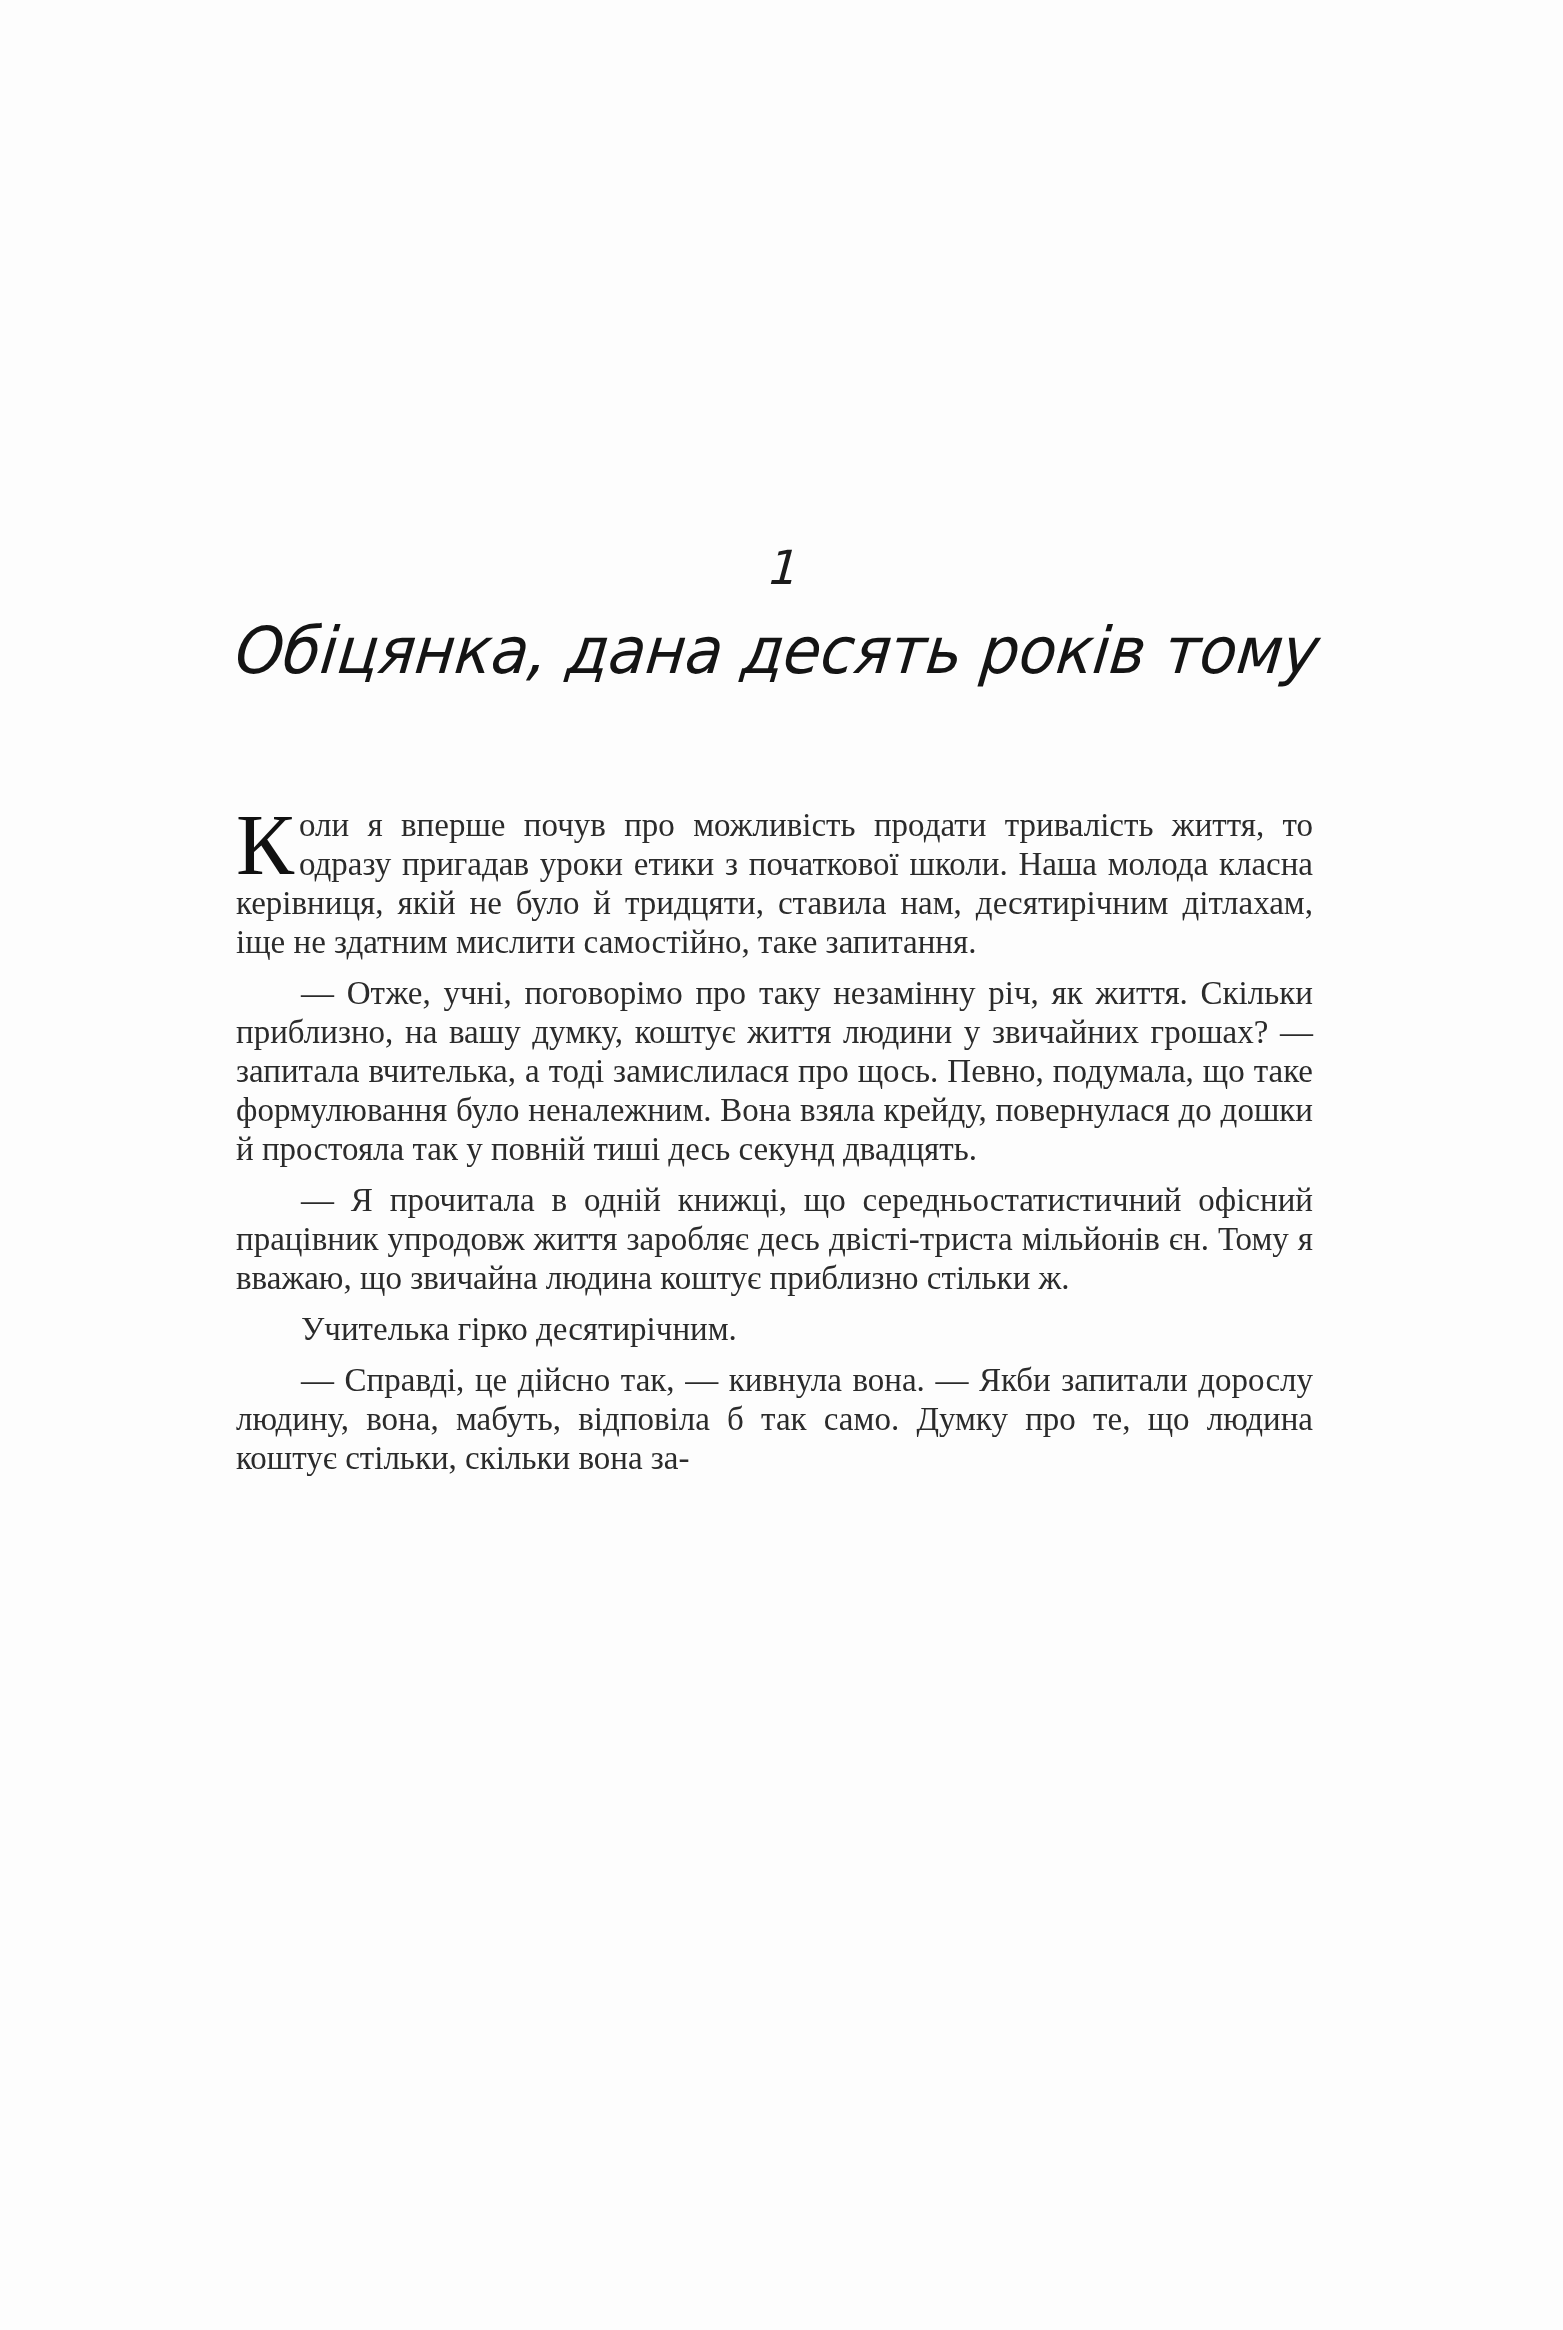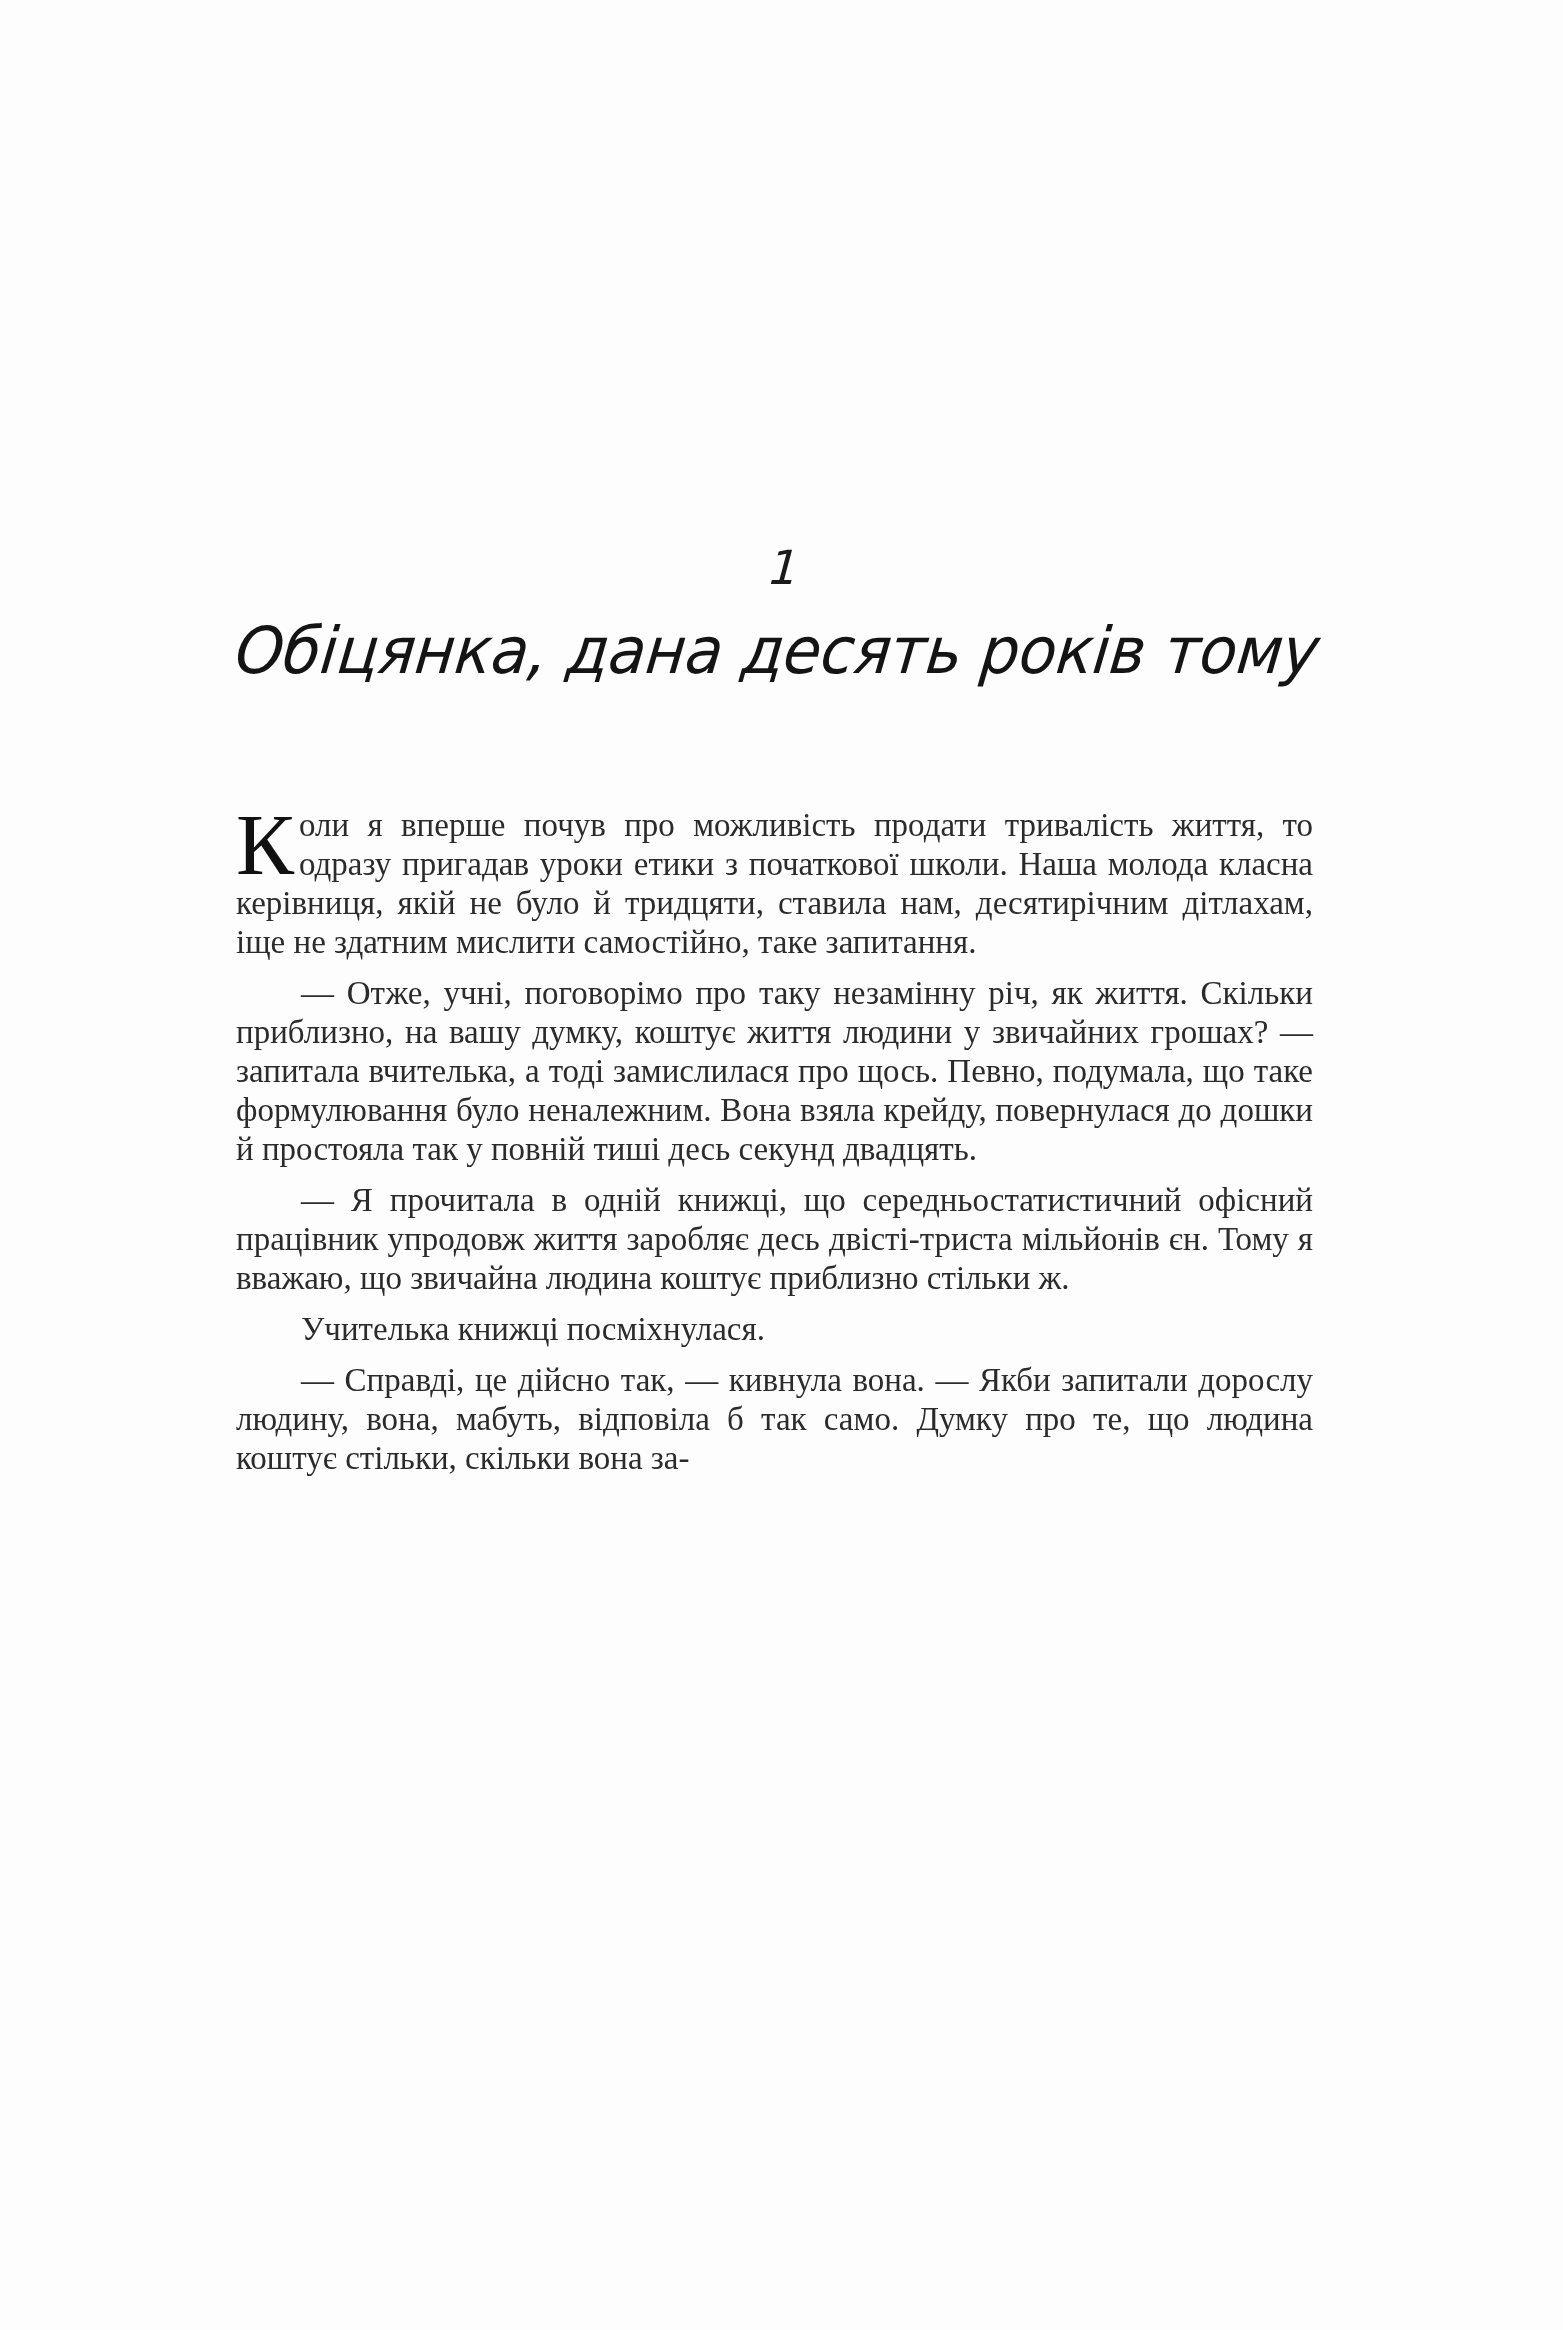--- a/index.html
+++ b/index.html
@@ -101,18 +101,18 @@
 
   <div class="chapter-head">
     <div class="chapter-number">1</div>
     <div class="chapter-title">Обіцянка, дана десять років тому</div>
   </div>
 
   <div class="body-text">
     <p class="first">Коли я вперше почув про можливість продати трива­лість життя, то одразу пригадав уроки етики з почат­кової школи. Наша молода класна керівниця, якій не було й тридцяти, ставила нам, десятирічним дітлахам, іще не здат­ним мислити самостійно, таке запитання.</p>
     <p>— Отже, учні, поговорімо про таку незамінну річ, як жит­тя. Скільки приблизно, на вашу думку, коштує життя людини у звичайних грошах? — запитала вчителька, а тоді замис­лилася про щось. Певно, подумала, що таке формулювання було неналежним. Вона взяла крейду, повернулася до дошки й простояла так у повній тиші десь секунд двадцять.</p>
     <p>— Я прочитала в одній книжці, що середньостатистичний офісний працівник упродовж життя заробляє десь двісті-три­ста мільйонів єн. Тому я вважаю, що звичайна людина коштує приблизно стільки ж.</p>
-    <p>Учителька книжці посміхнулася.</p>
+    <p>Учителька гірко десятирічним.</p>
     <p>— Справді, це дійсно так, — кивнула вона. — Якби за­питали дорослу людину, вона, мабуть, відповіла б так само. Думку про те, що людина коштує стільки, скільки вона за-</p>
   </div>
 
 </div>
 
 
 </body></html>

